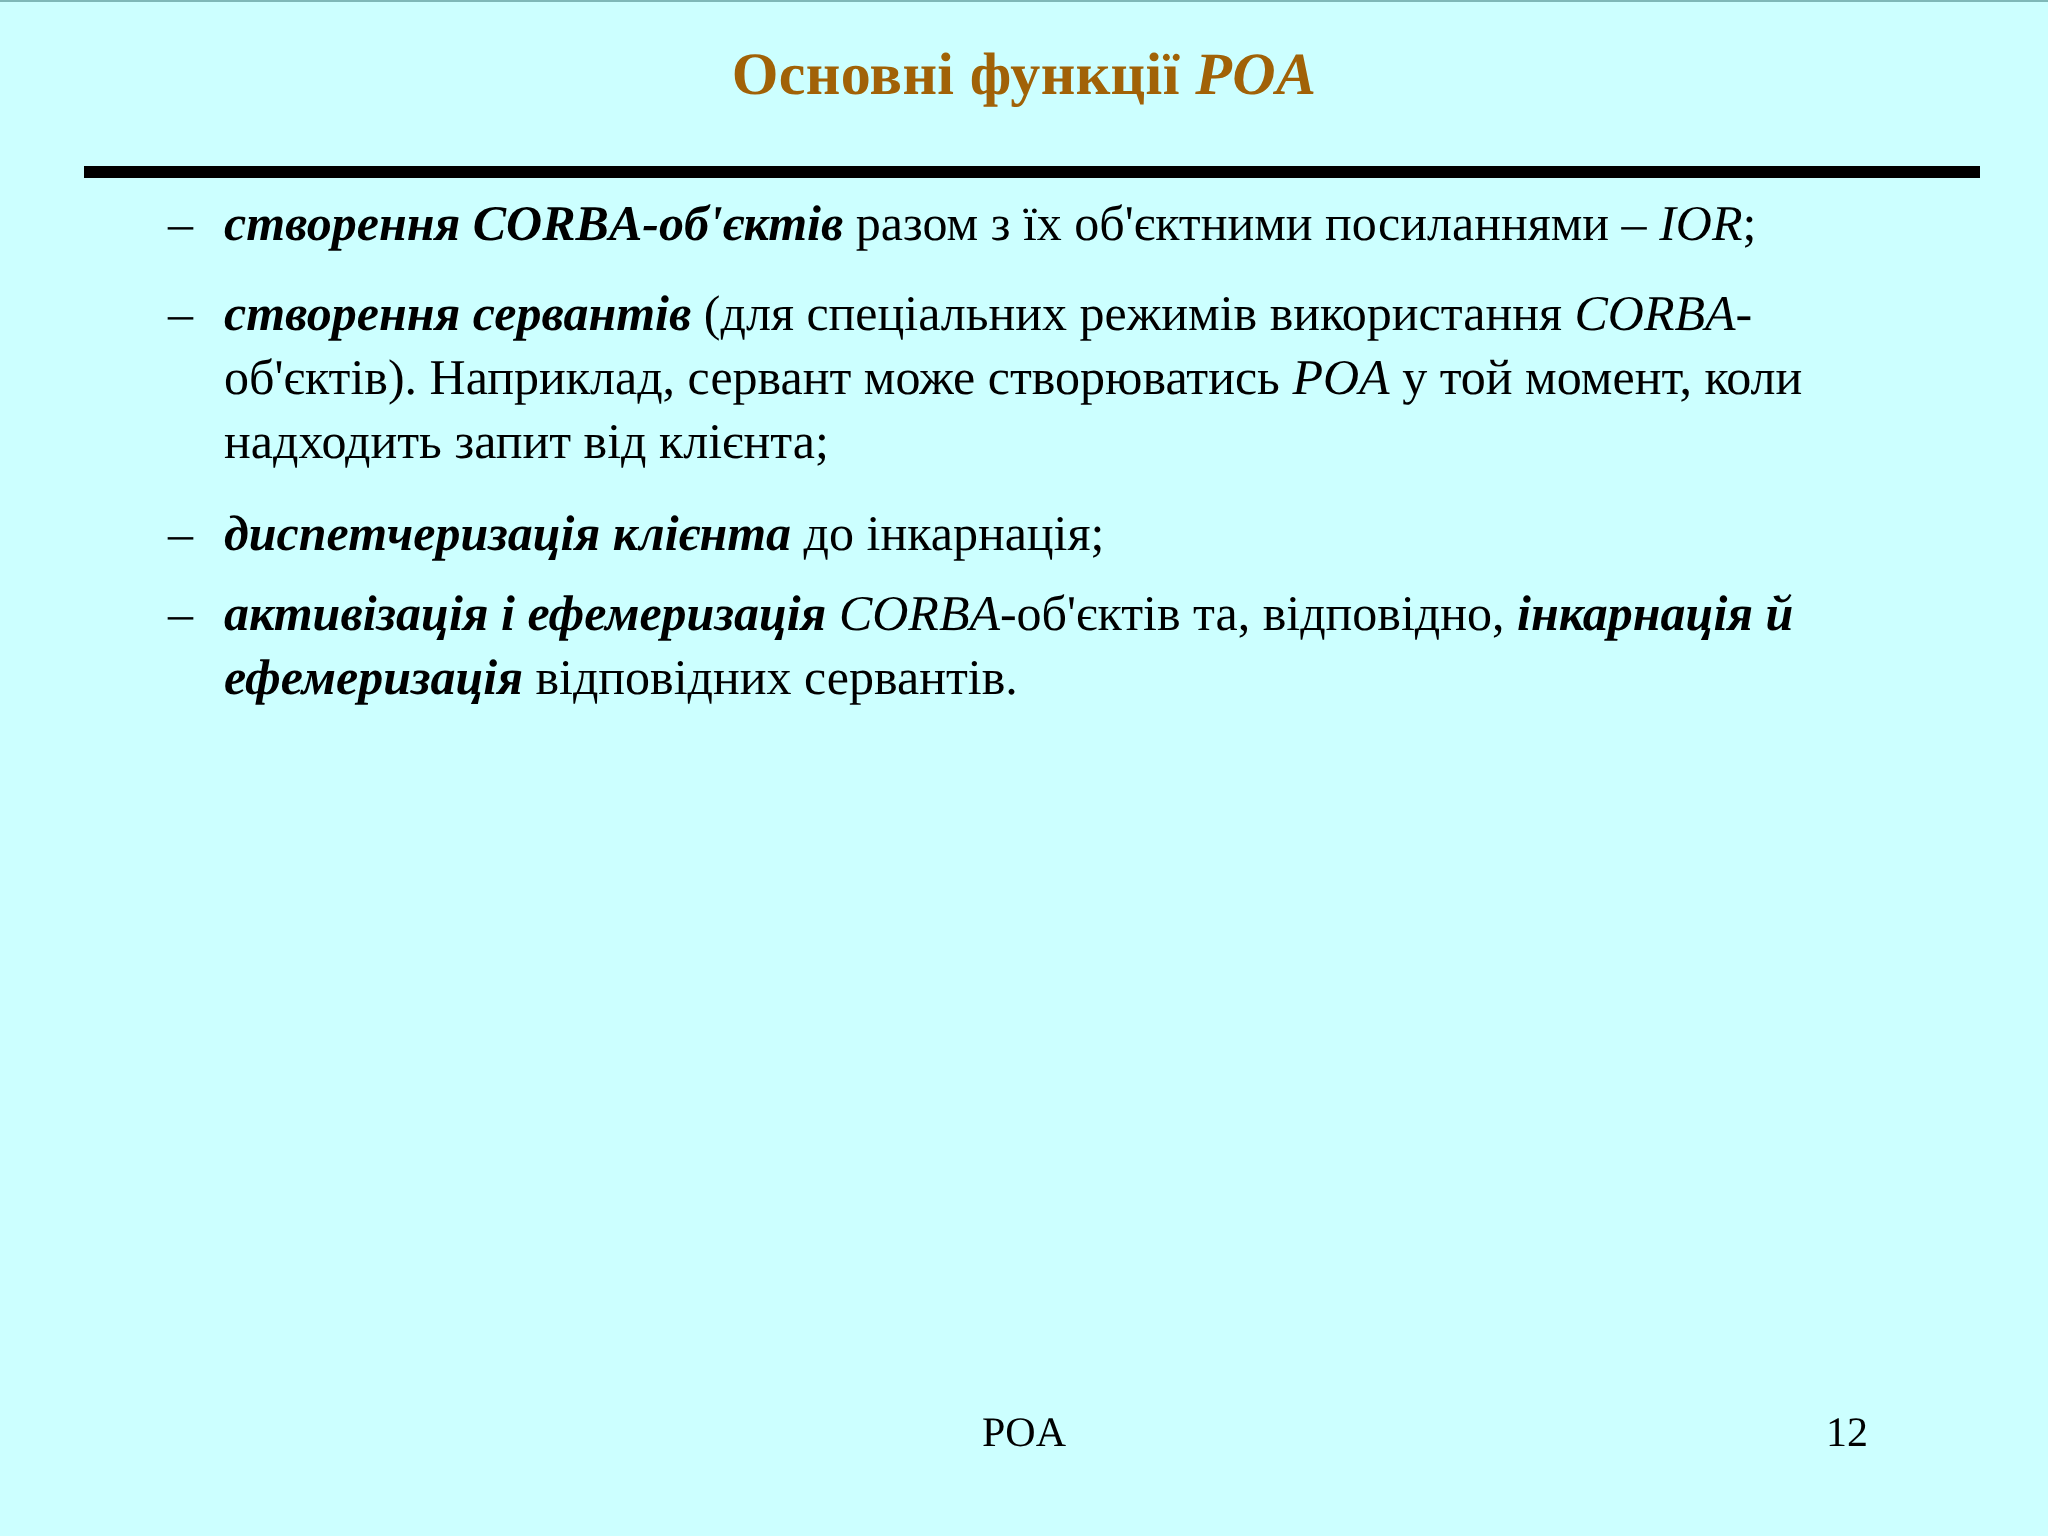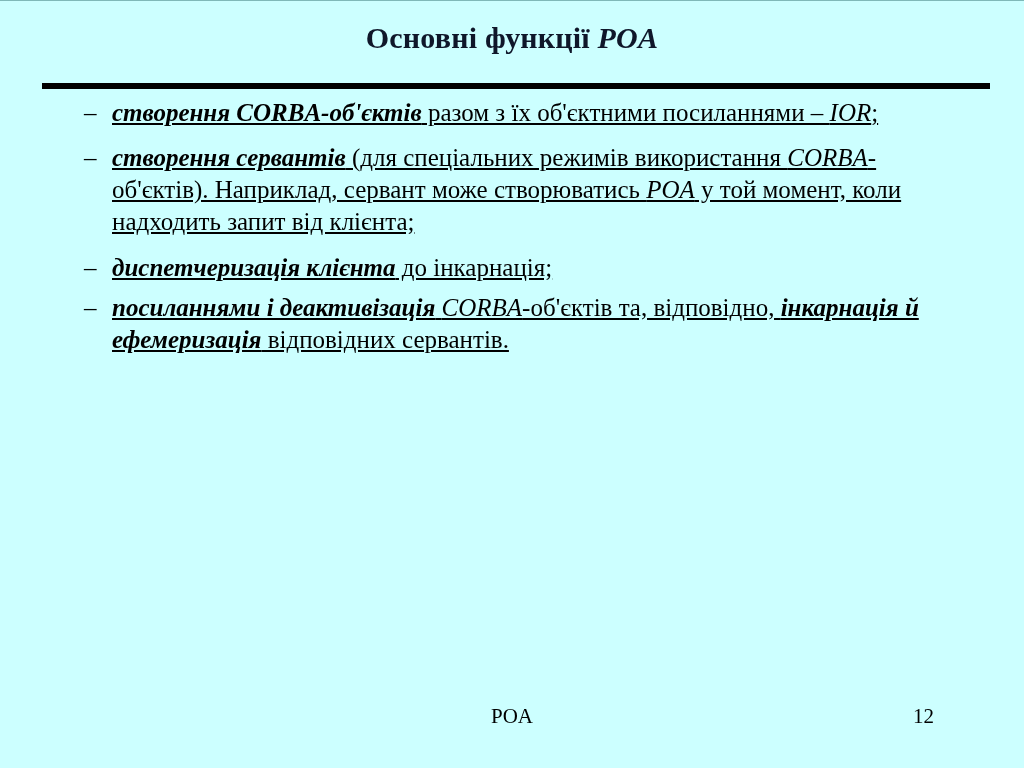--- a/index.html
+++ b/index.html
@@ -19,21 +19,21 @@
   }
   .slide-title {
     position: absolute;
     top: 18px;
     left: 0;
     width: 100%;
     text-align: center;
     font-size: 30px;
     line-height: 38px;
     font-weight: bold;
-    color: #0f172a;
+    color: #a16207;
     letter-spacing: 0.2px;
   }
   .title-divider {
     position: absolute;
     left: 42px;
     top: 82px;
     width: 948px;
     height: 6px;
     background: #000000;
   }
@@ -50,21 +50,20 @@
   }
   .bullet {
     display: flex;
     margin: 0 0 13px 29px;
   }
   .bullet .dash {
     flex: 0 0 28px;
   }
   .bullet .btext {
     flex: 1 1 auto;
-    text-decoration: underline;
   }
   .bullet.b1 { margin-bottom: 13px; }
   .bullet.b2 { margin-bottom: 14px; }
   .bullet.b3 { margin-bottom: 8px; }
   .bullet.b4 { margin-bottom: 0; }
   .run-n { font-style: normal; font-weight: normal; }
   .run-i { font-style: italic; font-weight: normal; }
   .run-b { font-style: normal; font-weight: bold; }
   .run-bi { font-style: italic; font-weight: bold; }
   .footer {
@@ -111,21 +110,21 @@
       <span class="btext"><span class="run-bi">створення сервантів</span><span class="run-n"> (для спеціальних режимів використання </span><span class="run-i">CORBA</span><span class="run-n">-об'єктів). Наприклад, сервант може створюватись </span><span class="run-i">POA</span><span class="run-n"> у той момент, коли надходить запит від клієнта;</span></span>
     </div>
 
     <div class="bullet b3">
       <span class="dash">–</span>
       <span class="btext"><span class="run-bi">диспетчеризація клієнта</span><span class="run-n"> до інкарнація;</span></span>
     </div>
 
     <div class="bullet b4">
       <span class="dash">–</span>
-      <span class="btext"><span class="run-bi">посиланнями і деактивізація</span><span class="run-n"> </span><span class="run-i">CORBA</span><span class="run-n">-об'єктів та, відповідно, </span><span class="run-bi">інкарнація й ефемеризація</span><span class="run-n"> відповідних сервантів.</span></span>
+      <span class="btext"><span class="run-bi">активізація і ефемеризація</span><span class="run-n"> </span><span class="run-i">CORBA</span><span class="run-n">-об'єктів та, відповідно, </span><span class="run-bi">інкарнація й ефемеризація</span><span class="run-n"> відповідних сервантів.</span></span>
     </div>
 
   </div>
 
   <div class="footer">
     <span class="footer-title">POA</span>
     <span class="page-number">12</span>
   </div>
 
 </div>

